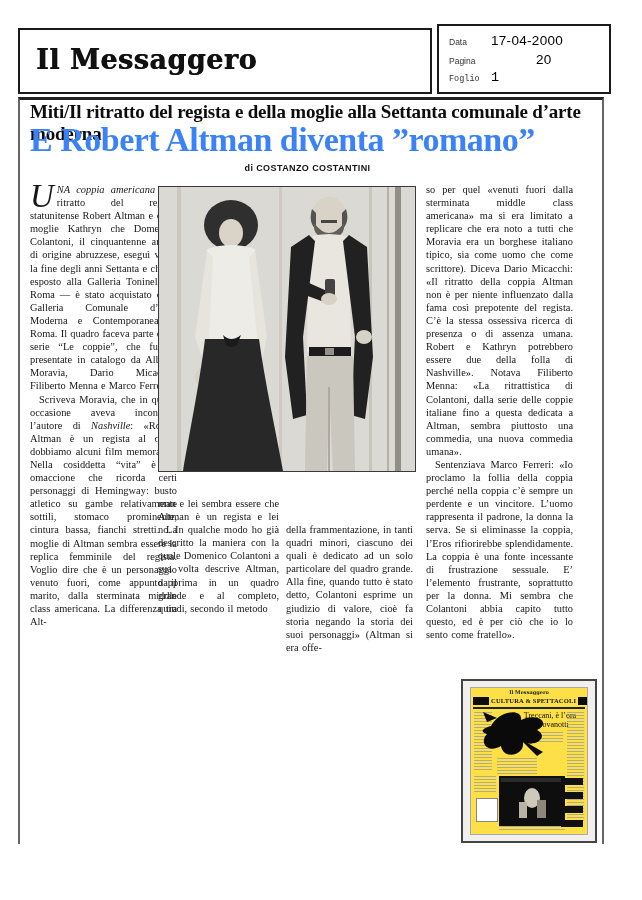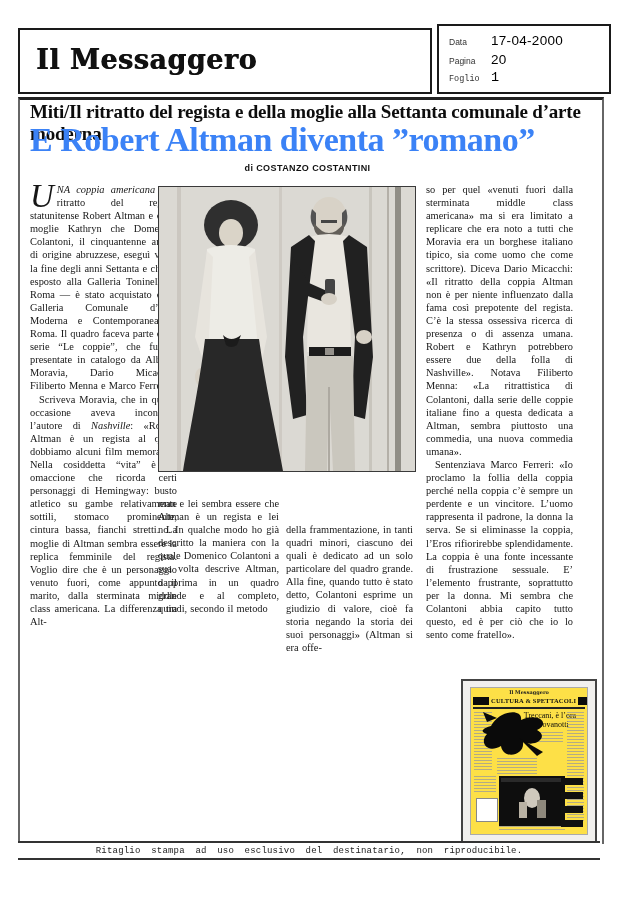--- a/index.html
+++ b/index.html
@@ -84,21 +84,21 @@
 
   <div class="masthead-box">
     <div class="masthead">Il Messaggero</div>
   </div>
 
   <div class="meta-box">
     <div class="meta-row" style="top:7px;">
       <span class="meta-label">Data</span>
       <span class="meta-value">17-04-2000</span>
     </div>
-    <div class="meta-row" style="top:26px;">
+    <div class="meta-row" style="top:26px;gap:45px;">
       <span class="meta-label">Pagina</span>
       <span class="meta-value">20</span>
     </div>
     <div class="meta-row" style="top:44px;font-family:Liberation Mono, monospace;">
       <span class="meta-label">Foglio</span>
       <span class="meta-value">1</span>
     </div>
   </div>
 
   <div class="main-frame"></div>
@@ -201,17 +201,14 @@
         </svg>
       </div>
       <div class="mini-whitebox"></div>
       <div class="mini-ad" style="top:90px;"></div>
       <div class="mini-ad" style="top:104px;"></div>
       <div class="mini-ad" style="top:118px;"></div>
       <div class="mini-ad" style="top:132px;"></div>
     </div>
   </div>
 
-  <div class="footer-strip">
-    <span class="footer-text">Ritaglio stampa ad uso esclusivo del destinatario, non riproducibile.</span>
-  </div>
 
 </div>
 
 </body></html>

